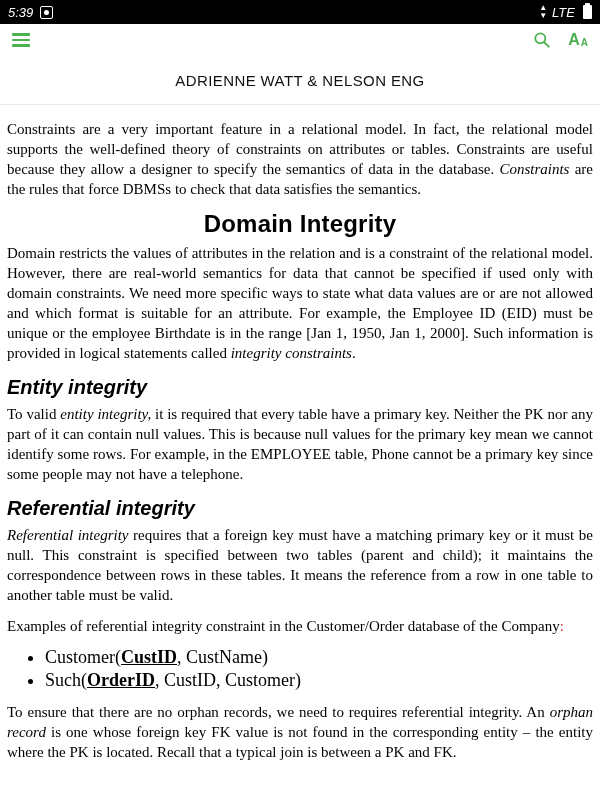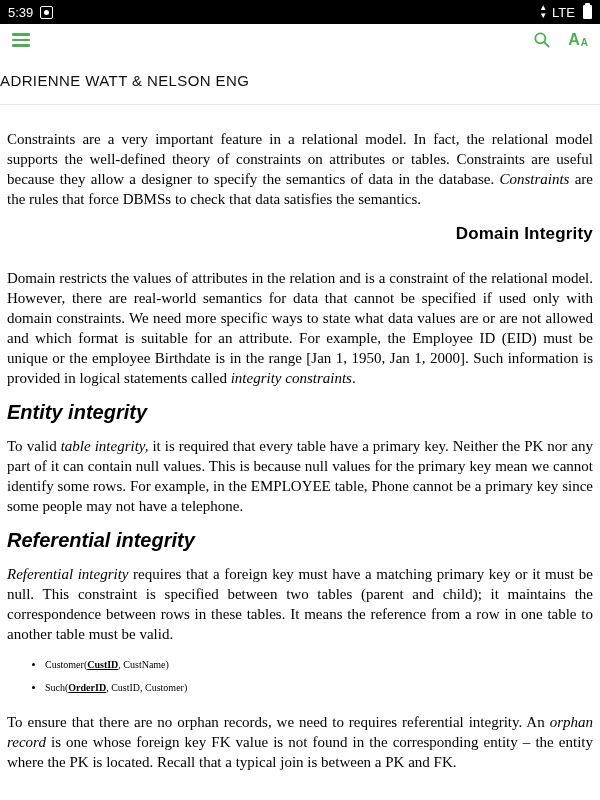--- a/index.html
+++ b/index.html
@@ -5,20 +5,21 @@
   html,body{margin:0;padding:0;}
   body{
     width:600px;height:800px;overflow:hidden;background:#fff;
     font-family:"Liberation Serif", serif;color:#000;
   }
   
   .status-bar{
     height:16px;background:#000;color:#fff;display:flex;align-items:center;
     padding:12px 8px;font-family:"Liberation Sans", sans-serif;font-size:13px;
     box-sizing:border-box;
+    font-style:italic;
   }
   .sb-left{display:flex;align-items:center;gap:7px;}
   .sb-right{margin-left:auto;display:flex;align-items:center;gap:5px;}
   .screenshot-ic{
     width:13px;height:13px;border:1.5px solid #fff;border-radius:2px;
     display:inline-flex;align-items:center;justify-content:center;box-sizing:border-box;
   }
   .screenshot-ic::after{content:"";width:5px;height:5px;border-radius:50%;background:#fff;}
   .net-arrows{font-size:8px;line-height:8px;display:inline-flex;flex-direction:column;color:#fff;}
   .battery{
@@ -37,44 +38,44 @@
   .tb-right{margin-left:auto;display:flex;align-items:center;gap:16px;}
   .icon-btn{cursor:pointer;display:inline-flex;align-items:center;}
   .textsize{
     font-family:"Liberation Sans", sans-serif;color:#4CAF50;font-weight:bold;
     display:inline-flex;align-items:flex-end;line-height:1;
   }
   .textsize .big{font-size:16px;}
   .textsize .small{font-size:10px;margin-left:1px;}
   
   .page-header{
-    text-align:left;padding:16px 0 14px 0;border-bottom:1px solid #e9e9e9;
+    text-align:center;padding:16px 0 14px 0;border-bottom:1px solid #e9e9e9;
   }
   .page-title{
     font-family:"Liberation Sans", sans-serif;font-size:15px;font-weight:500;
     letter-spacing:0.4px;color:#111;
   }
   
   .content{
     padding:10px 7px 0 7px;font-size:15px;line-height:20px;text-align:justify;
   }
-  .content p{margin:14px 0 11px 0;}
+  .content p{margin:4px 0 11px 0;}
   h2.sec{
-    font-family:"Liberation Sans", sans-serif;font-size:17px;font-weight:700;
-    margin:15px 0 24px 0;text-align:right;letter-spacing:0.2px;
+    font-family:"Liberation Sans", sans-serif;font-size:24px;font-weight:700;
+    margin:15px 0 9px 0;text-align:center;letter-spacing:0.2px;
   }
   h3.sub{
     font-family:"Liberation Sans", sans-serif;font-size:20px;font-weight:600;
     font-style:italic;margin:14px 0 7px 0;text-align:left;
   }
   .i{font-style:italic;}
   .bu{font-weight:bold;text-decoration:underline;}
   .red{color:#d93025;}
   ul.defs{margin:2px 0 12px 0;padding-left:38px;}
-  ul.defs li{margin:3px 0;font-size:10px;}
+  ul.defs li{margin:3px 0;font-size:18px;}
 </style>
 </head>
 <body>
 
 <div class="status-bar">
   <div class="sb-left">
     <span>5:39</span>
     <span class="screenshot-ic"></span>
   </div>
   <div class="sb-right">
@@ -115,26 +116,27 @@
 
   <p><span>Constraints are a very important feature in a relational model. In fact, the relational model supports the well-defined theory of constraints on attributes or tables. Constraints are useful because they allow a designer to specify the semantics of data in the database. </span><span class="i">Constraints</span><span> are the rules that force DBMSs to check that data satisfies the semantics.</span></p>
 
   <h2 class="sec">Domain Integrity</h2>
 
   <p><span>Domain restricts the values of attributes in the relation and is a constraint of the relational model. However, there are real-world semantics for data that cannot be specified if used only with domain constraints. We need more specific ways to state what data values are or are not allowed and which format is suitable for an attribute. For example, the Employee ID (EID) must be unique or the employee Birthdate is in the range [Jan 1, 1950, Jan 1, 2000]. Such information is provided in logical statements called </span><span class="i">integrity constraints</span><span>.</span></p>
 
 
   <h3 class="sub">Entity integrity</h3>
 
-  <p><span>To valid </span><span class="i">table integrity,</span><span> it is required that every table have a primary key. Neither the PK nor any part of it can contain null values. This is because null values for the primary key mean we cannot identify some rows. For example, in the EMPLOYEE table, Phone cannot be a primary key since some people may not have a telephone.</span></p>
+  <p><span>To valid </span><span class="i">entity integrity,</span><span> it is required that every table have a primary key. Neither the PK nor any part of it can contain null values. This is because null values for the primary key mean we cannot identify some rows. For example, in the EMPLOYEE table, Phone cannot be a primary key since some people may not have a telephone.</span></p>
 
   <h3 class="sub">Referential integrity</h3>
 
   <p><span class="i">Referential integrity</span><span> requires that a foreign key must have a matching primary key or it must be null. This constraint is specified between two tables (parent and child); it maintains the correspondence between rows in these tables.  It means the reference from a row in one table to another table must be valid.</span></p>
 
+  <p><span>Examples of referential integrity constraint in the Customer/Order database of the Company</span><span class="red">:</span></p>
 
   <ul class="defs">
     <li><span>Customer(</span><span class="bu">CustID</span><span>, CustName)</span></li>
     <li><span>Such(</span><span class="bu">OrderID</span><span>, CustID, Customer)</span></li>
   </ul>
 
   <p><span>To ensure that there are no orphan records, we need to requires referential integrity. An </span><span class="i">orphan record</span><span> is one whose foreign key FK value is not found in the corresponding entity – the entity where the PK is located. Recall that a typical join is between a PK and FK.</span></p>
 
 </div>
 

